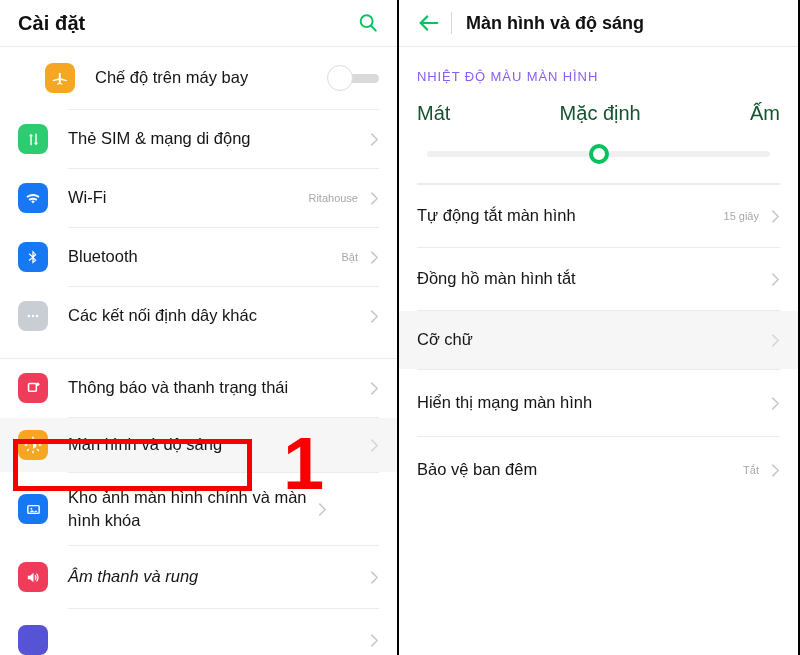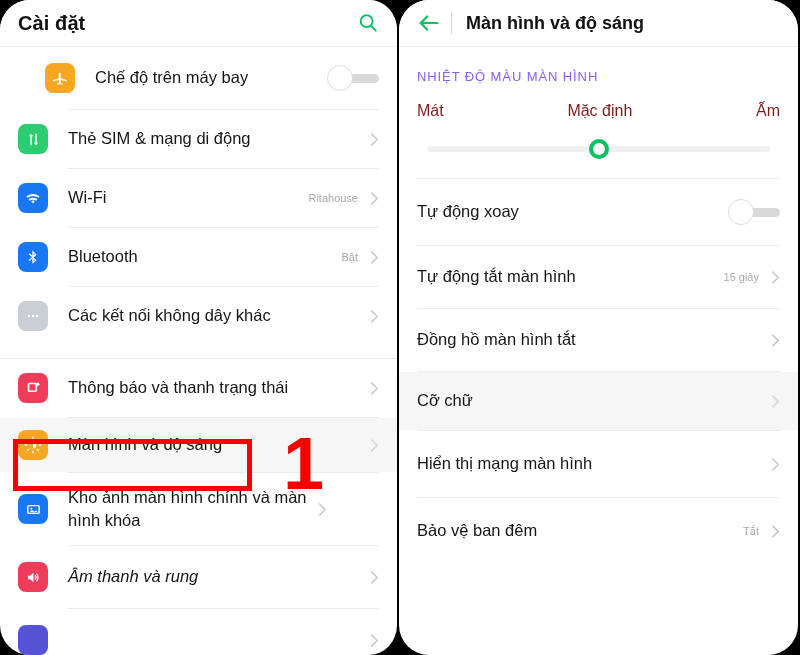--- a/index.html
+++ b/index.html
@@ -3,21 +3,21 @@
 <meta charset="utf-8">
 <style>
   * { box-sizing: border-box; margin: 0; padding: 0; }
   html, body {
     width: 800px; height: 655px;
     background: #ffffff;
     font-family: "Liberation Sans", "DejaVu Sans", sans-serif;
     overflow: hidden;
   }
   .screens { display: flex; width: 800px; height: 655px; background: #000; }
-  .panel { position: relative; background: #fff; overflow: hidden; border-radius: 30px; }
+  .panel { position: relative; background: #fff; overflow: hidden; }
   .panel-left  { width: 399px; height: 655px; border-right: 2px solid #000; }
   .panel-right { width: 399px; height: 655px; }
 
   
   .hdr {
     height: 47px; display: flex; align-items: center;
     padding: 0 18px; border-bottom: 1px solid #ececec; background: #fff;
   }
   .hdr-title { font-size: 20px; font-weight: bold; color: #111; letter-spacing: .1px; }
   .hdr-spacer { flex: 1; }
@@ -57,21 +57,21 @@
     background: #fff; border: 1px solid #dcdcdc; border-radius: 50%;
   }
 
   
   .section-label {
     font-size: 13px; color: #8b5cf6; letter-spacing: .9px;
     padding: 22px 18px 0 18px; text-transform: uppercase;
   }
   .temp-labels {
     display: flex; justify-content: space-between; align-items: baseline;
-    padding: 18px 18px 0 18px; font-size: 16px; color: #7f1d1d;
+    padding: 18px 18px 0 18px; font-size: 20px; color: #14532d;
   }
   .slider-wrap { padding: 19px 18px 0 18px; position: relative; height: 42px; }
   .slider-track {
     position: absolute; left: 28px; right: 28px; top: 26px;
     height: 6px; background: #f0f0f0; border-radius: 3px;
   }
   .slider-thumb {
     position: absolute; left: 50%; top: 19px; margin-left: -10px;
     width: 20px; height: 20px; border-radius: 50%;
     border: 4px solid #07c160; background: #fff;
@@ -171,21 +171,21 @@
       <div class="sep" style="margin-left:68px;"></div>
 
       <div class="row">
         <span class="ic-box" style="background:#c9cdd4;">
           <svg viewBox="0 0 24 24" width="18" height="18" fill="#fff">
               <circle cx="6.5" cy="12" r="1.7"></circle>
               <circle cx="12" cy="12" r="1.7"></circle>
               <circle cx="17.5" cy="12" r="1.7"></circle>
             </svg>
         </span>
-        <span class="row-label">Các kết nối không dây khác</span>
+        <span class="row-label">Các kết nối định dây khác</span>
         <span class="chev">
           <svg viewBox="0 0 10 16" width="9" height="15" fill="none" stroke="#c9c9c9" stroke-width="1.8" stroke-linecap="round" stroke-linejoin="round">
               <polyline points="2,2 8,8 2,14"></polyline>
             </svg>
         </span>
       </div>
 
       <div class="gap"></div>
       <div class="gap-line"></div>
 
@@ -301,27 +301,20 @@
     </div>
 
     <div class="slider-wrap">
       <span class="slider-track"></span>
       <span class="slider-thumb"></span>
     </div>
 
     <div class="gap" style="height:16px;"></div>
     <div class="sep"></div>
 
-    <div class="row" style="min-height:66px;">
-      <span class="row-label">Tự động xoay</span>
-      <span class="toggle">
-        <span class="bar"></span>
-        <span class="knob"></span>
-      </span>
-    </div>
     <div class="sep"></div>
 
     <div class="row" style="min-height:62px;">
       <span class="row-label">Tự động tắt màn hình</span>
       <span class="row-value">15 giây</span>
       <span class="chev">
         <svg viewBox="0 0 10 16" width="9" height="15" fill="none" stroke="#c9c9c9" stroke-width="1.8" stroke-linecap="round" stroke-linejoin="round">
             <polyline points="2,2 8,8 2,14"></polyline>
           </svg>
       </span>

